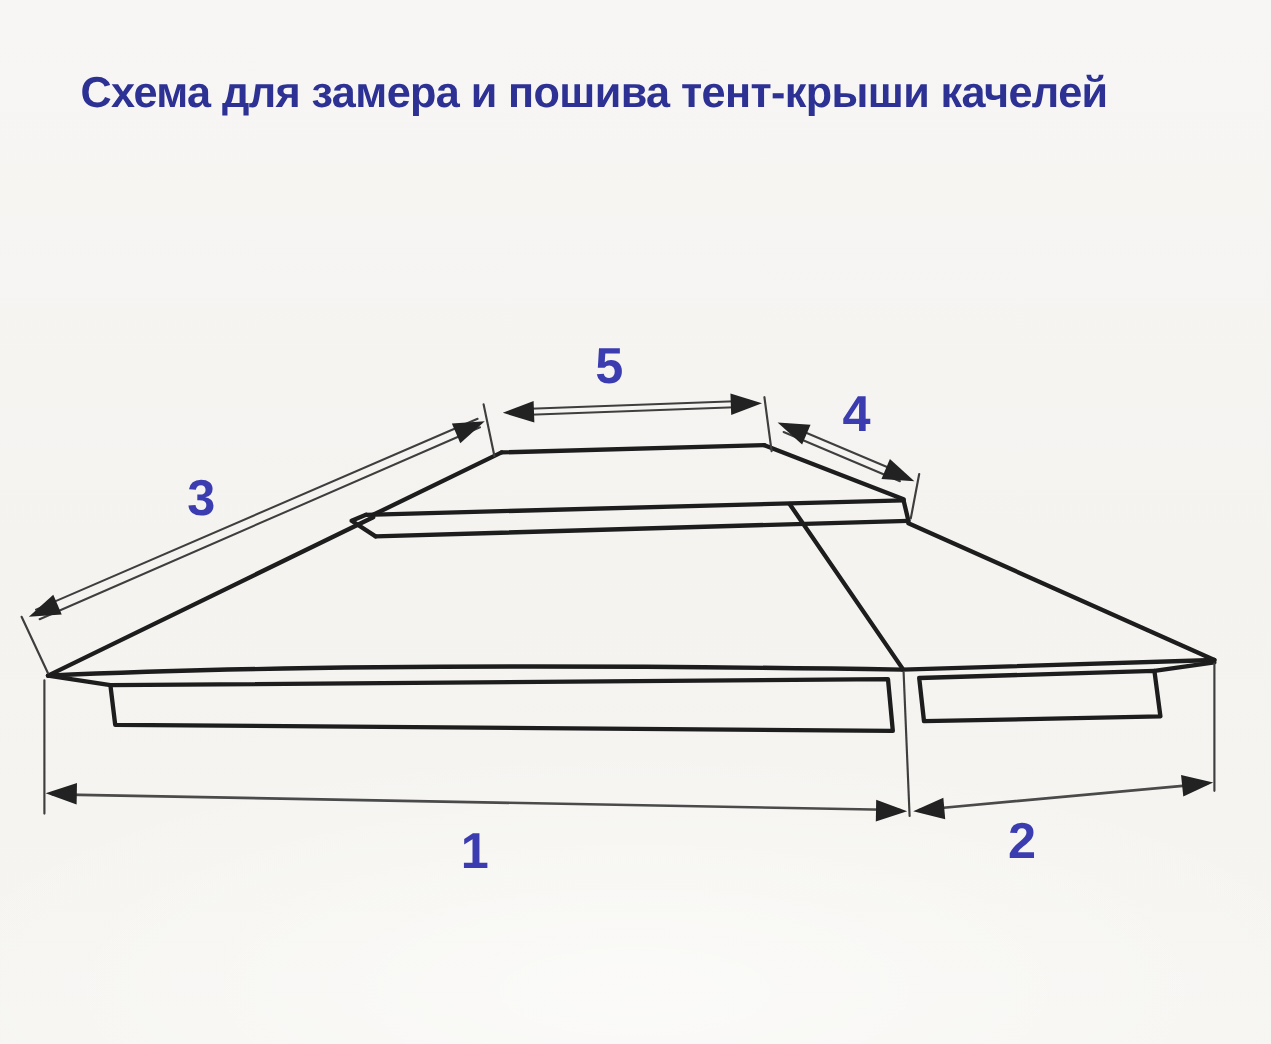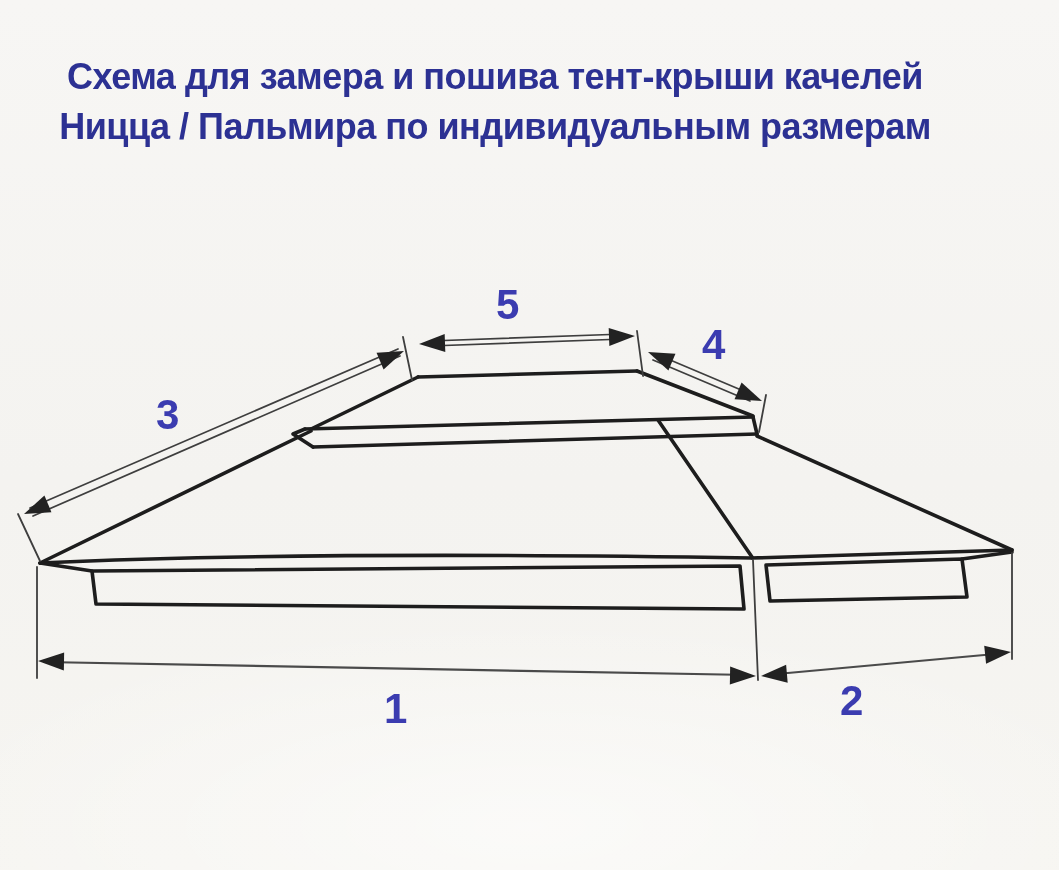--- a/index.html
+++ b/index.html
@@ -52,21 +52,20 @@
     line-height:1;
   }
 </style>
 </head>
 <body>
 
 <div class="canvas">
 
   <div class="title-block">
     <div>Схема для замера и пошива тент-крыши качелей</div>
-    <div>Ницца / Пальмира по индивидуальным размерам</div>
   </div>
 
   <svg class="diagram-svg" viewBox="0 0 1059 870" xmlns="http://www.w3.org/2000/svg">
 
     <g>
       <path class="outline" d="M418,377 L637,371"></path>
       <path class="outline" d="M418,377 L311,429"></path>
       <path class="outline" d="M637,371 L753,416"></path>
       <path class="outline" d="M305,429 L753,417"></path>
       <path class="outline" d="M305,429 L293,434 L313,447"></path>

